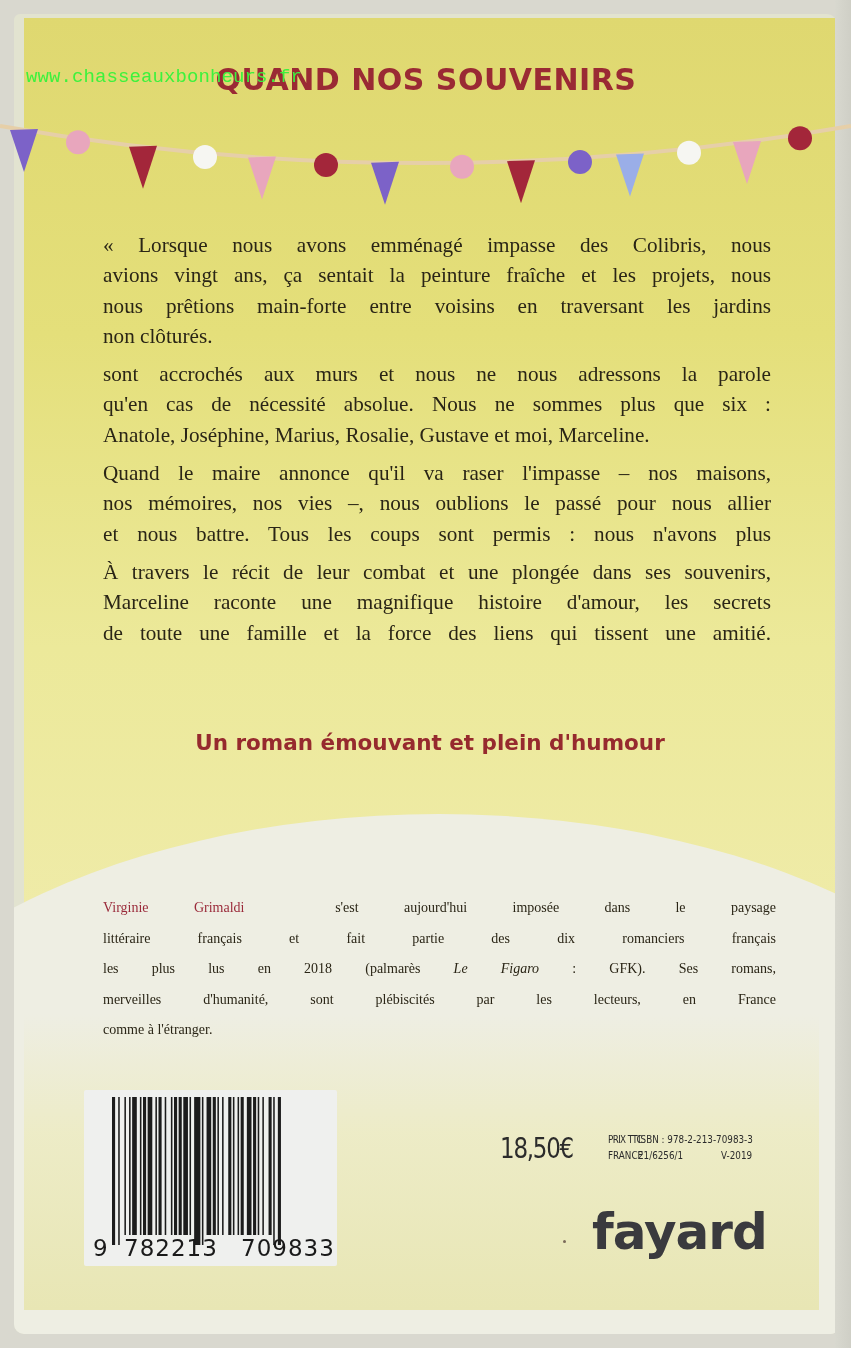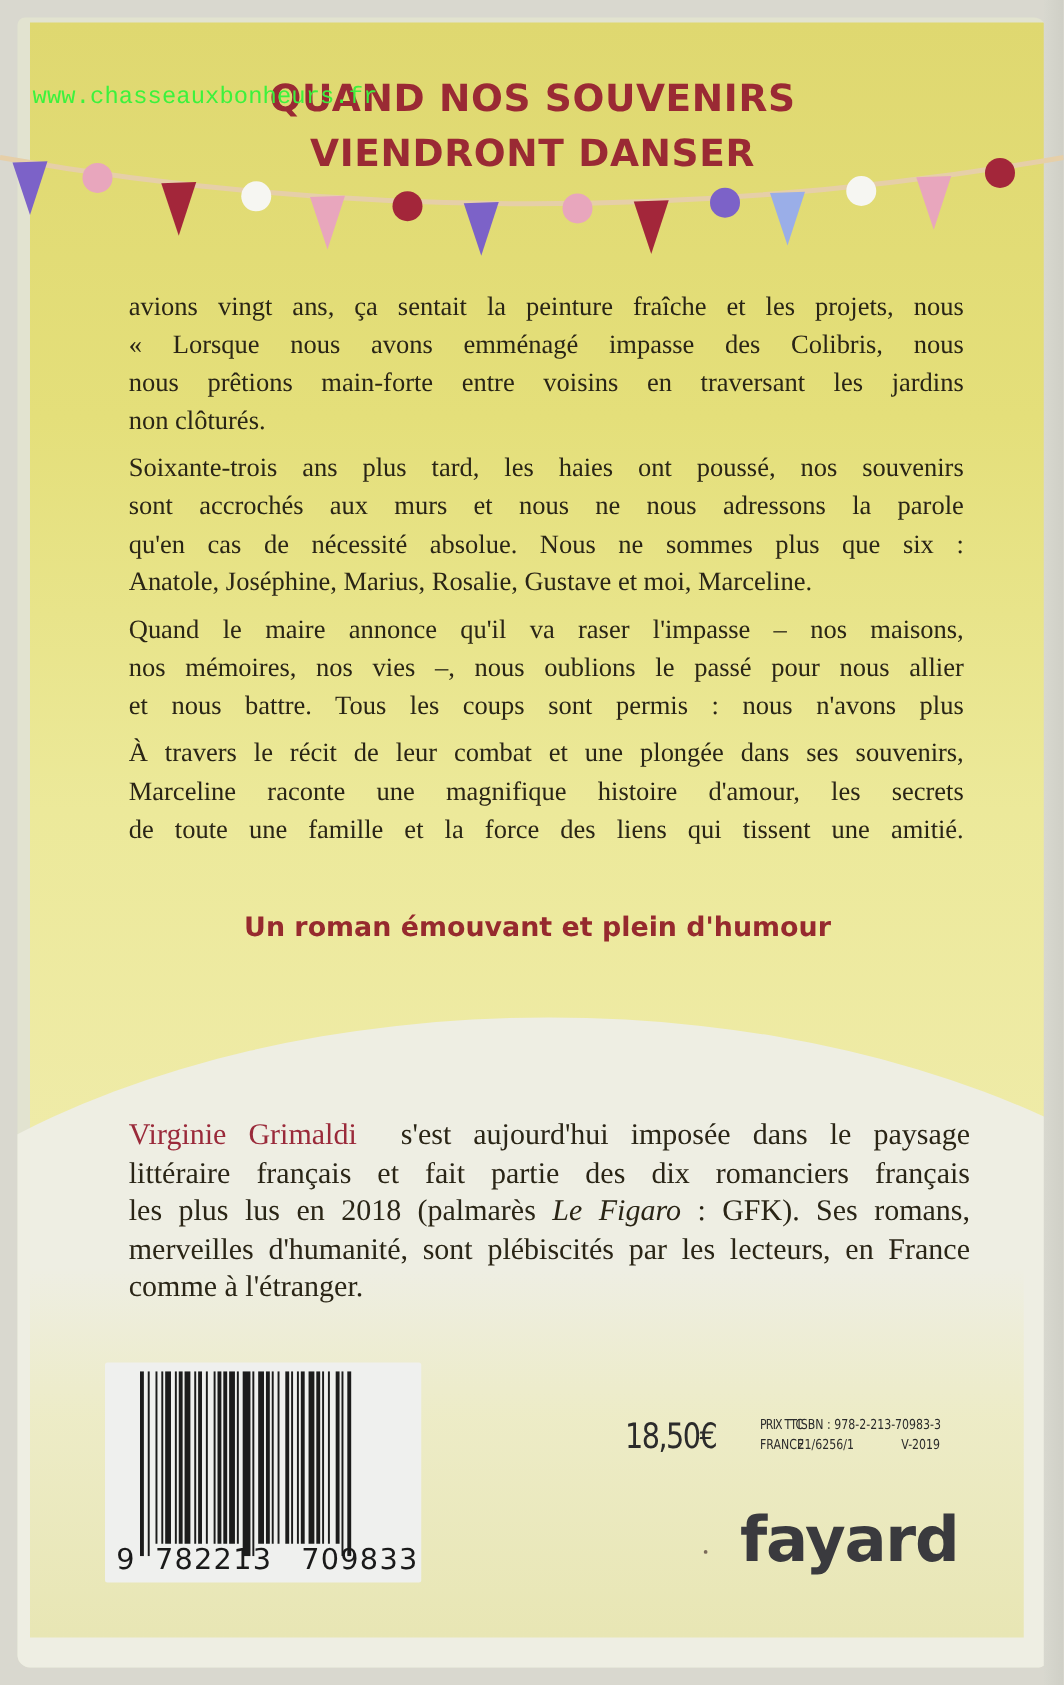--- a/index.html
+++ b/index.html
@@ -48,21 +48,21 @@
     .body-text .line { display: block; text-align: justify; text-align-last: justify; }
     .body-text .line.last { text-align-last: left; }
     .tagline {
       position: absolute; left: 90px; width: 680px; top: 724px;
       text-align: center; color: #962a2e;
       font-family: "DejaVu Sans", sans-serif; font-weight: bold;
       font-size: 21.5px; line-height: 38px;
     }
     .bio {
       position: absolute; left: 103px; width: 673px; top: 893px;
-      font-size: 24px; line-height: 30.5px; color: #2a2516;
+      font-size: 14px; line-height: 30.5px; color: #2a2516;
     }
     .bio .line { display: block; text-align: justify; text-align-last: justify; }
     .bio .line.last { text-align-last: left; }
     .author { color: #9a2a3a; }
     .barcode-box {
       position: absolute; left: 84px; top: 1090px; width: 253px; height: 176px;
       background: #eff0ee; border-radius: 2px;
     }
     .barcode-bars { position: absolute; left: 28px; top: 7px; width: 205px; height: 148px; }
     .barcode-digits {
@@ -111,21 +111,20 @@
   <div class="yellow-top"></div>
   <div class="white-arc"></div>
   <div class="lower-yellow"></div>
 </div>
 <div class="edge-shadow-r"></div>
 
 <div class="watermark">www.chasseauxbonheurs.fr</div>
 
 <div class="title">
   <div>QUAND NOS SOUVENIRS</div>
-  <div>VIENDRONT DANSER</div>
 </div>
 
 <svg class="bunting" viewBox="0 110 851 110" width="851" height="110">
   <path d="M0,126 Q420,200 851,126" stroke="#e6cfa8" stroke-width="4" fill="none"></path>
   <g id="bunting-items">
       <polygon points="10,130.05619986716394 38,129.05619986716394 24,172.05619986716394" fill="#7c62c8"></polygon>
       <circle cx="78" cy="142.32187196648445" r="12" fill="#e8a6bd"></circle>
       <polygon points="129,146.69054309507996 157,145.69054309507996 143,188.69054309507996" fill="#a3263a"></polygon>
       <circle cx="205" cy="157.06381239462524" r="12" fill="#f6f6f2"></circle>
       <polygon points="248,157.53691309456906 276,156.53691309456906 262,199.53691309456906" fill="#e8a6bd"></polygon>
@@ -136,27 +135,26 @@
       <circle cx="580" cy="162.1218004393808" r="12" fill="#7c62c8"></circle>
       <polygon points="616,154.45348183722473 644,153.45348183722473 630,196.45348183722473" fill="#9aaee8"></polygon>
       <circle cx="689" cy="152.8106064476575" r="12" fill="#f6f6f2"></circle>
       <polygon points="733,141.87656465539266 761,140.87656465539266 747,183.87656465539266" fill="#e8a6bd"></polygon>
       <circle cx="800" cy="138.338016655597" r="12" fill="#a3263a"></circle>
     </g>
 </svg>
 
 <div class="body-text">
   <p>
+    <span class="line" style="padding-left:0">« Lorsque nous avons emménagé impasse des Colibris, nous</span>
     <span class="line">avions vingt ans, ça sentait la peinture fraîche et les projets, nous</span>
-    <span class="line" style="padding-left:0">« Lorsque nous avons emménagé impasse des Colibris, nous</span>
     <span class="line">nous prêtions main-forte entre voisins en traversant les jardins</span>
     <span class="line last">non clôturés.</span>
   </p>
   <p>
-    <span class="line" style="padding-left:0">Soixante-trois ans plus tard, les haies ont poussé, nos souvenirs</span>
     <span class="line">sont accrochés aux murs et nous ne nous adressons la parole</span>
     <span class="line">qu'en cas de nécessité absolue. Nous ne sommes plus que six :</span>
     <span class="line last">Anatole, Joséphine, Marius, Rosalie, Gustave et moi, Marceline.</span>
   </p>
   <p>
     <span class="line">Quand le maire annonce qu'il va raser l'impasse – nos maisons,</span>
     <span class="line">nos mémoires, nos vies –, nous oublions le passé pour nous allier</span>
     <span class="line">et nous battre. Tous les coups sont permis : nous n'avons plus</span>
   </p>
   <p>

